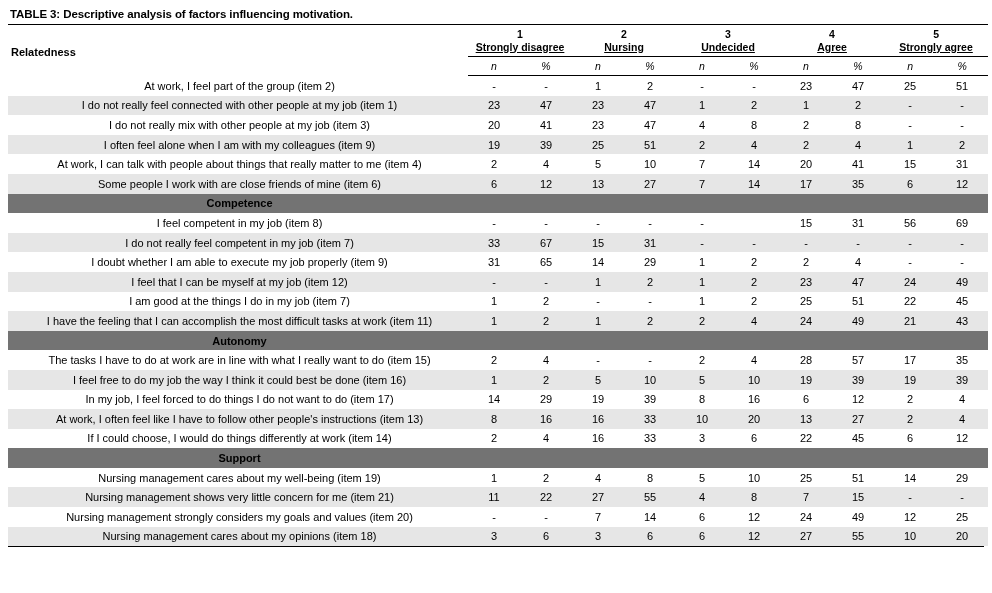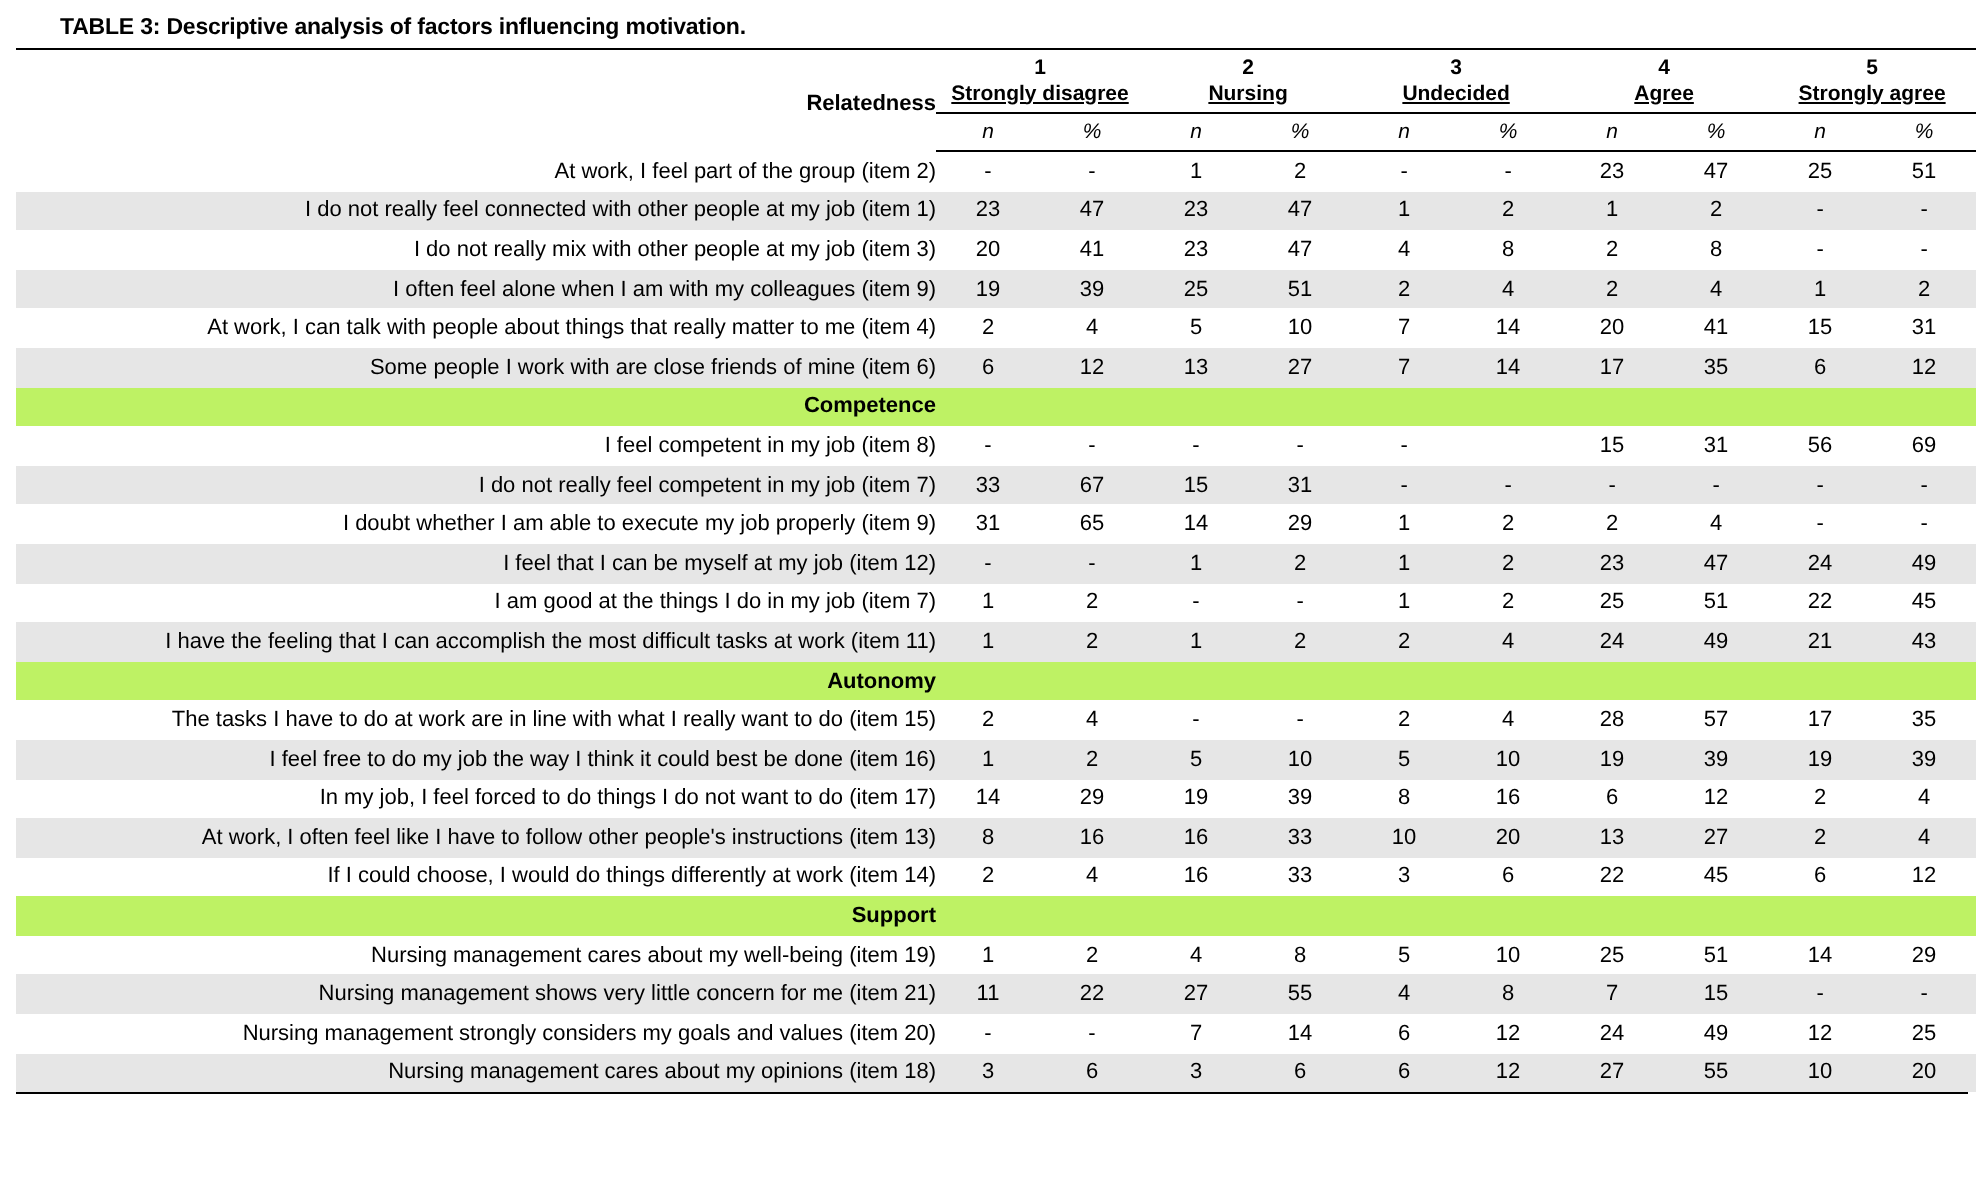--- a/index.html
+++ b/index.html
@@ -20,21 +20,20 @@
     height: 593px;
     box-sizing: border-box;
     padding: 6px 8px 0 8px;
     position: relative;
   }
   .table-caption {
     font-size: 11.5px;
     font-weight: bold;
     padding: 2px 2px 4px 2px;
     letter-spacing: -0.1px;
-    margin-left: 20px;
   }
   table.main {
     border-collapse: collapse;
     width: 976px;
     table-layout: fixed;
   }
   table.main td, table.main th {
     padding: 0;
     margin: 0;
     vertical-align: middle;
@@ -55,21 +54,21 @@
     border-bottom: 0.9px solid #000;
   }
   .hdr-nm {
     text-align: center;
     font-style: italic;
     font-size: 10.5px;
     padding: 3px 0 3px 0 !important;
   }
   .relatedness-hdr {
     font-weight: bold;
-    text-align: right;
+    text-align: left;
     padding-left: 3px !important;
     font-size: 11px;
     vertical-align: top;
     padding-top: 3px !important;
   }
   tr.data-row td {
     height: 19.6px;
     font-size: 11px;
   }
   tr.data-row td.num {
@@ -77,25 +76,25 @@
   }
   tr.section td {
     height: 19.6px;
     font-weight: bold;
     font-size: 11px;
   }
   tr.shade td {
     background: #e6e6e6;
   }
   tr.section.shade td {
-    background: #bef264;
+    background: #737373;
   }
   .label-cell {
     padding-left: 3px !important;
-    text-align: right;
+    text-align: center;
     white-space: nowrap;
     overflow: hidden;
   }
 </style>
 </head>
 <body>
 
 <div class="page">
   <div class="table-caption">TABLE 3: Descriptive analysis of factors influencing motivation.</div>
   <table class="main">

